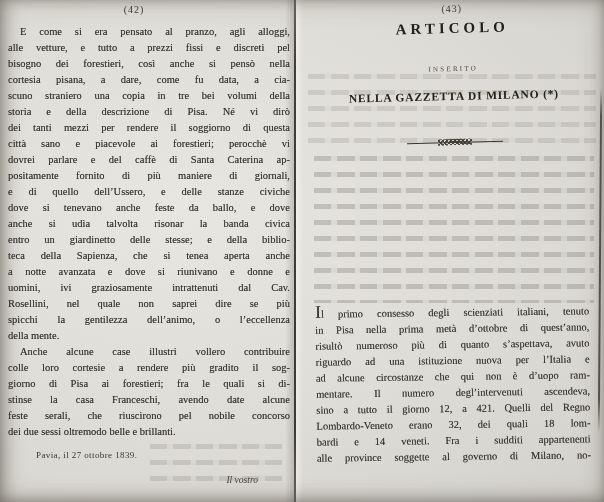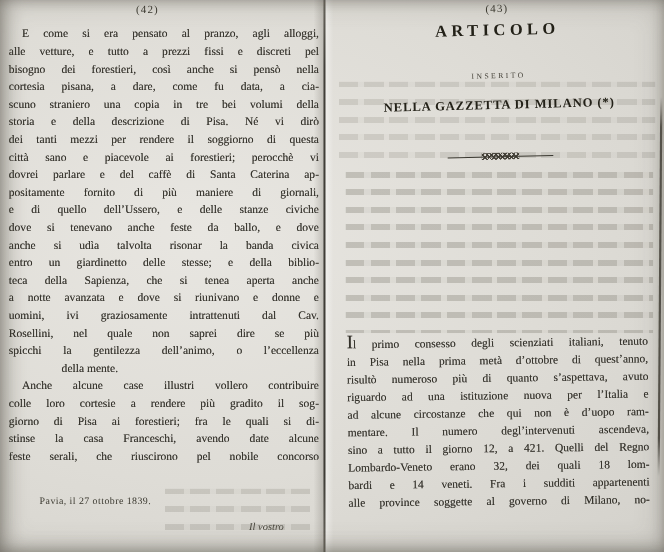--- a/index.html
+++ b/index.html
@@ -18,21 +18,21 @@
   .pr-num{top:3px;left:0;width:274px;}
 
   .body{position:absolute;}
   .pl-body{top:24px;left:8px;width:282px;}
   .r-body{top:305px;left:20px;width:274px;transform:rotate(-0.7deg);transform-origin:50% 50%;}
   .line{
     height:16px;line-height:16px;font-size:10.5px;
     text-align:justify;text-align-last:justify;
     color:#34322b;text-shadow:0 0 .4px rgba(52,50,43,.55);
   }
-  .line.e{text-align-last:left;margin-left:48px;}
+  .line.e{text-align-last:left;}
   .line.f{text-indent:12px;}
   .line.init::first-letter{font-size:1.65em;line-height:0;}
 
   .dateline{position:absolute;top:450px;left:36px;font-size:9px;letter-spacing:.4px;color:#3a382f;}
   .signature{position:absolute;top:461px;right:36px;text-align:right;}
   .sig-role{font-style:italic;font-size:9.5px;color:#3a382f;margin-top:14px;}
   .sig-name{font-variant:small-caps;font-size:10.5px;letter-spacing:1.2px;margin-top:16px;color:#2c2a24;}
 
   .r-header{position:absolute;top:0;left:20px;width:274px;height:152px;
     transform:rotate(-1.4deg);transform-origin:50% 40%;}
@@ -108,20 +108,21 @@
         <div class="line">a notte avanzata e dove si riunivano e donne e</div>
         <div class="line">uomini, ivi graziosamente intrattenuti dal Cav.</div>
         <div class="line">Rosellini, nel quale non saprei dire se più</div>
         <div class="line">spicchi la gentilezza dell’animo, o l’eccellenza</div>
         <div class="line e">della mente.</div>
         <div class="line f">Anche alcune case illustri vollero contribuire</div>
         <div class="line">colle loro cortesie a rendere più gradito il sog-</div>
         <div class="line">giorno di Pisa ai forestieri; fra le quali si di-</div>
         <div class="line">stinse la casa Franceschi, avendo date alcune</div>
         <div class="line">feste serali, che riuscirono pel nobile concorso</div>
+        <div class="line e">dei due sessi oltremodo belle e brillanti.</div>
       </div>
     <div class="dateline">Pavia, il 27 ottobre 1839.</div>
     <div class="signature">
       <div class="sig-role">Il vostro</div>
       <div class="sig-name">Del Chiappa.</div>
     </div>
     <div class="ghost ghost-lb"></div>
   </div>
 
   <div class="gutter"></div>

